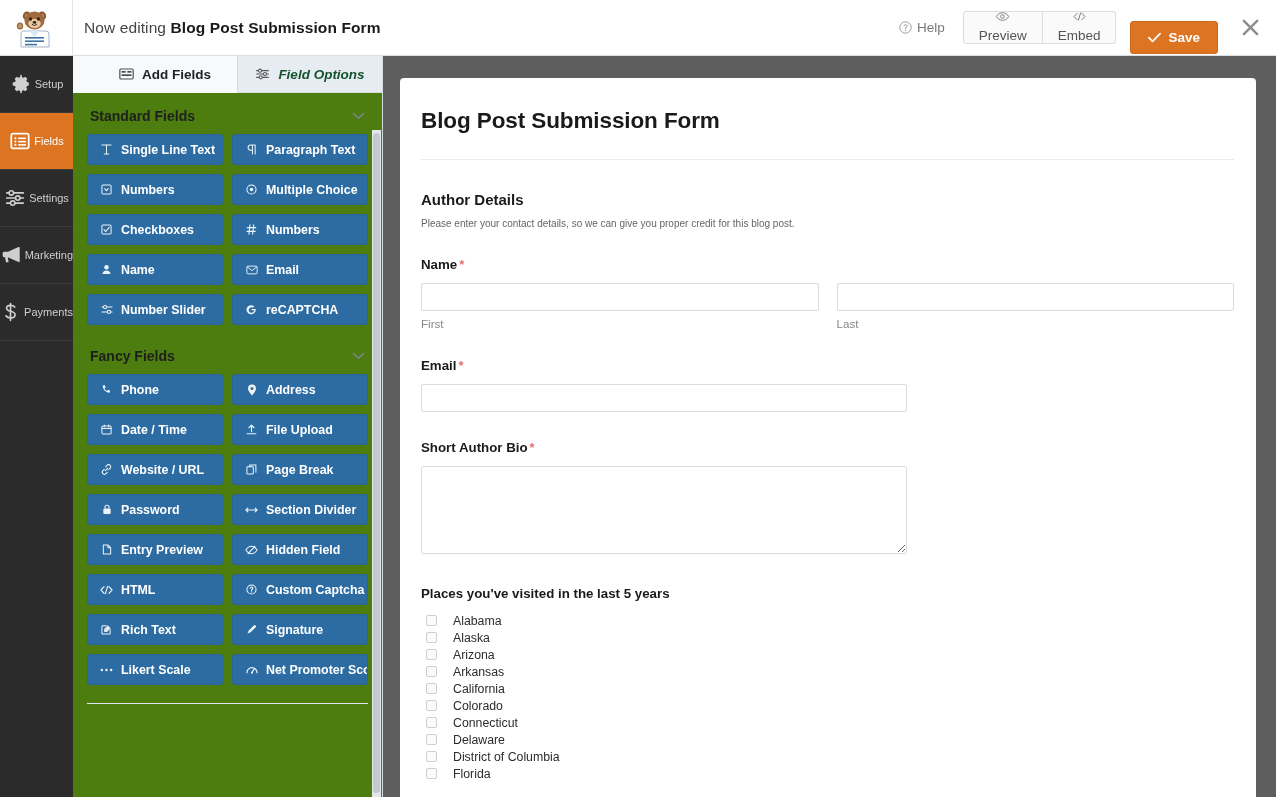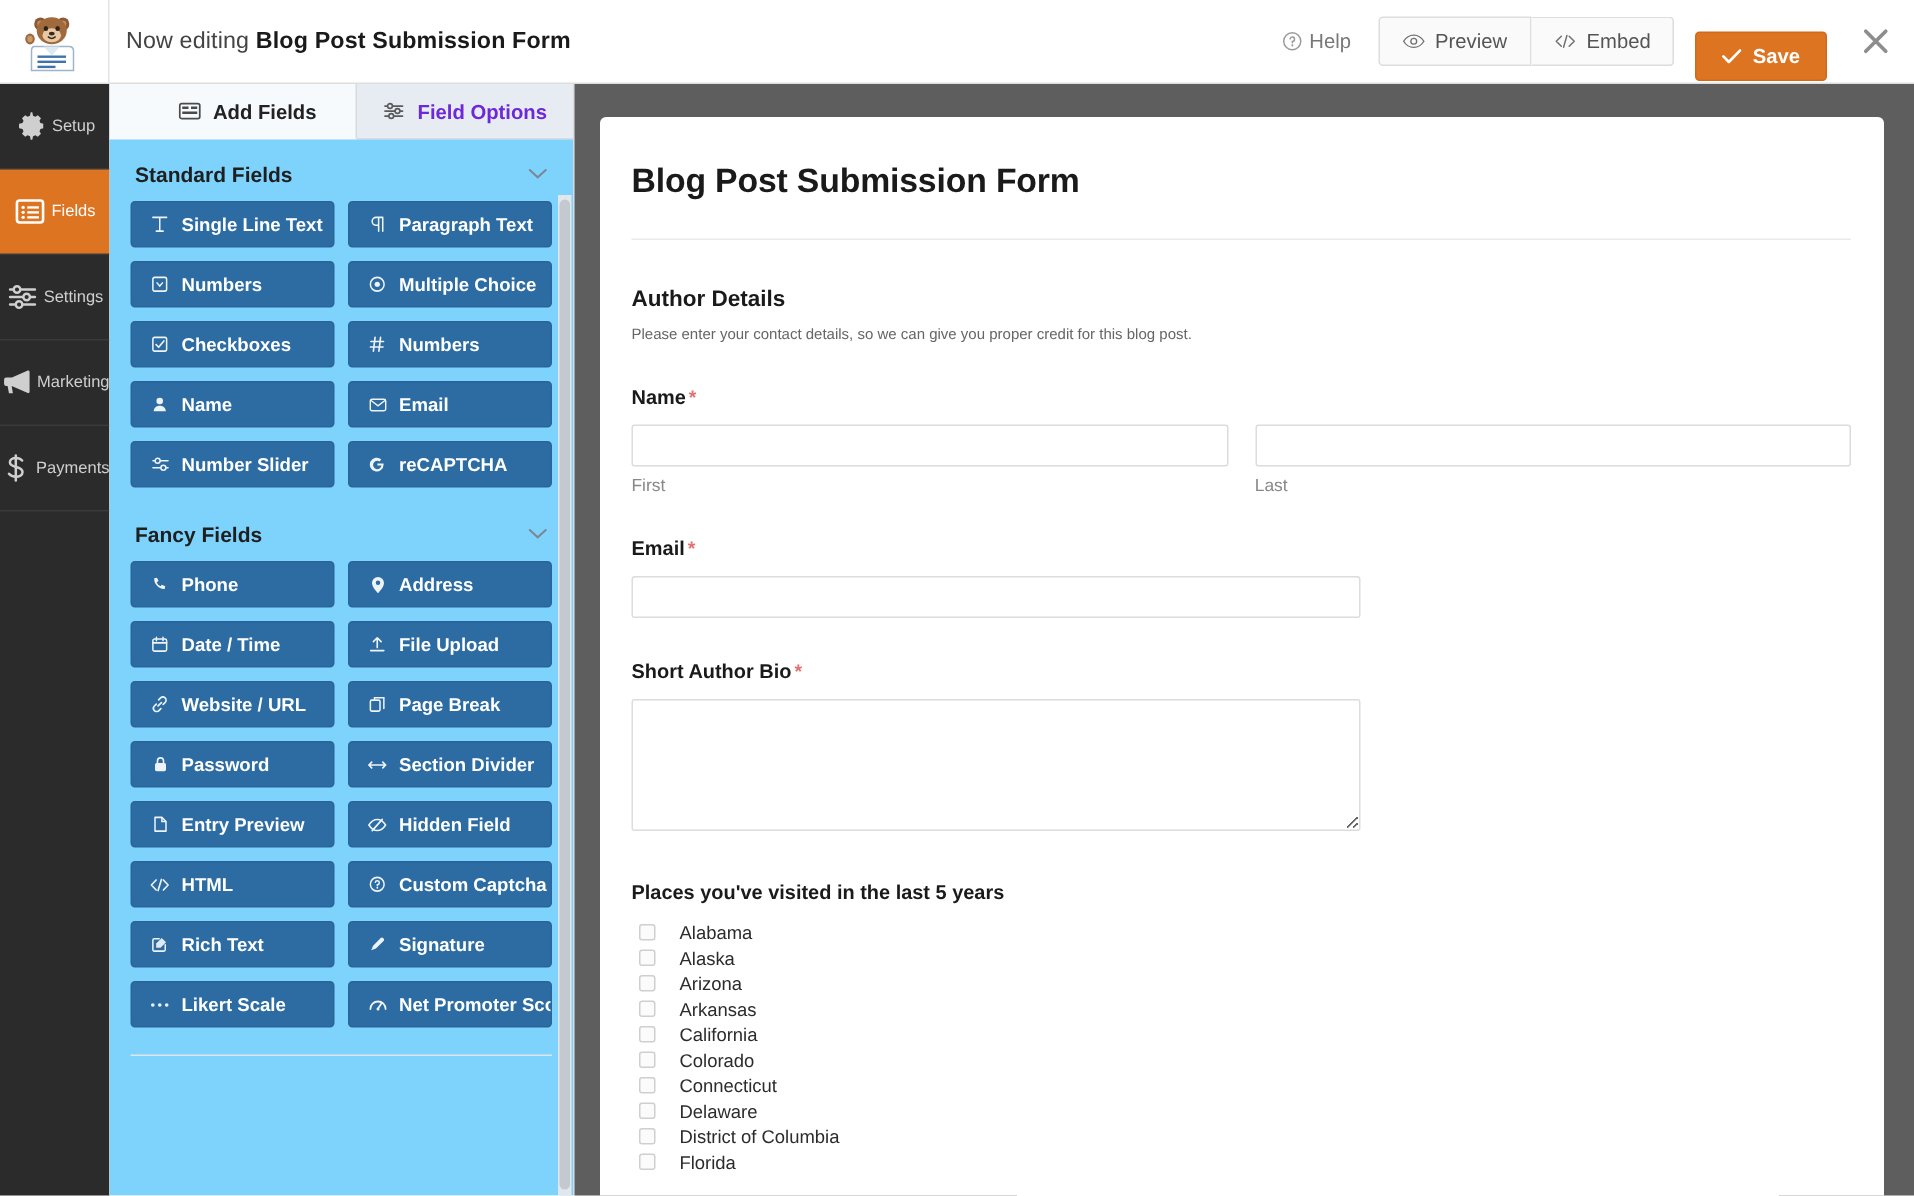--- a/index.html
+++ b/index.html
@@ -44,20 +44,21 @@
     background: none; border: none;
     font-family: inherit;
   }
   .btn-group { display: flex; }
   .gbtn {
     height: 33px; padding: 0 15px;
     display: flex; align-items: center; gap: 7px;
     background: #fafafa; border: 1px solid #ddd;
     color: #555; font-size: 13.5px; cursor: pointer;
     font-family: inherit;
+    flex-direction: column;
   }
   .gbtn:first-child { border-radius: 3px 0 0 3px; }
   .gbtn:last-child { border-radius: 0 3px 3px 0; border-left: none; }
   #save-btn {
     height: 33px; padding: 0 17px; margin-left: 14px;
     display: flex; align-items: center; gap: 7px;
     background: #dd7422; border: 1px solid #cf6a1d; border-radius: 3px;
     color: #fff; font-size: 13.5px; font-weight: 600; cursor: pointer;
     font-family: inherit;
     margin-top: 20px;
@@ -91,25 +92,25 @@
   }
   #tabs { display: flex; height: 37px; background: #e9eef4; }
   .tab {
     flex: 1; display: flex; align-items: center; justify-content: center; gap: 8px;
     font-size: 13.5px; color: #3a3a3a; font-weight: 600;
     cursor: pointer; border-bottom: 1px solid #d6dbe0;
     border-right: 1px solid #d6dbe0;
   }
   .tab:last-child { border-right: none; }
   .tab.active { background: #f7fafd; border-bottom-color: #f7fafd; color:#222;padding-left:20px; }
-  .tab.inactive { background: #e7ecf2; color: #6d28d9; }
+  .tab.inactive { background: #e7ecf2; color: #14532d; font-style: italic; }
 
   #panel-scroll {
     height: 704px; overflow: hidden; position: relative;
-    background: #7dd3fc;
+    background: #4d7c0f;
   }
   .group-head {
     display: flex; align-items: center; justify-content: space-between;
     padding: 15px 17px 10px 17px;
   }
   .group-head .gt { font-size: 14px; font-weight: 700; color: #1f1f1f; }
   .chev { color: #7b8794; }
   .fgrid {
     display: grid; grid-template-columns: 1fr 1fr;
     gap: 9px 9px; padding: 0 14px 10px 14px;

